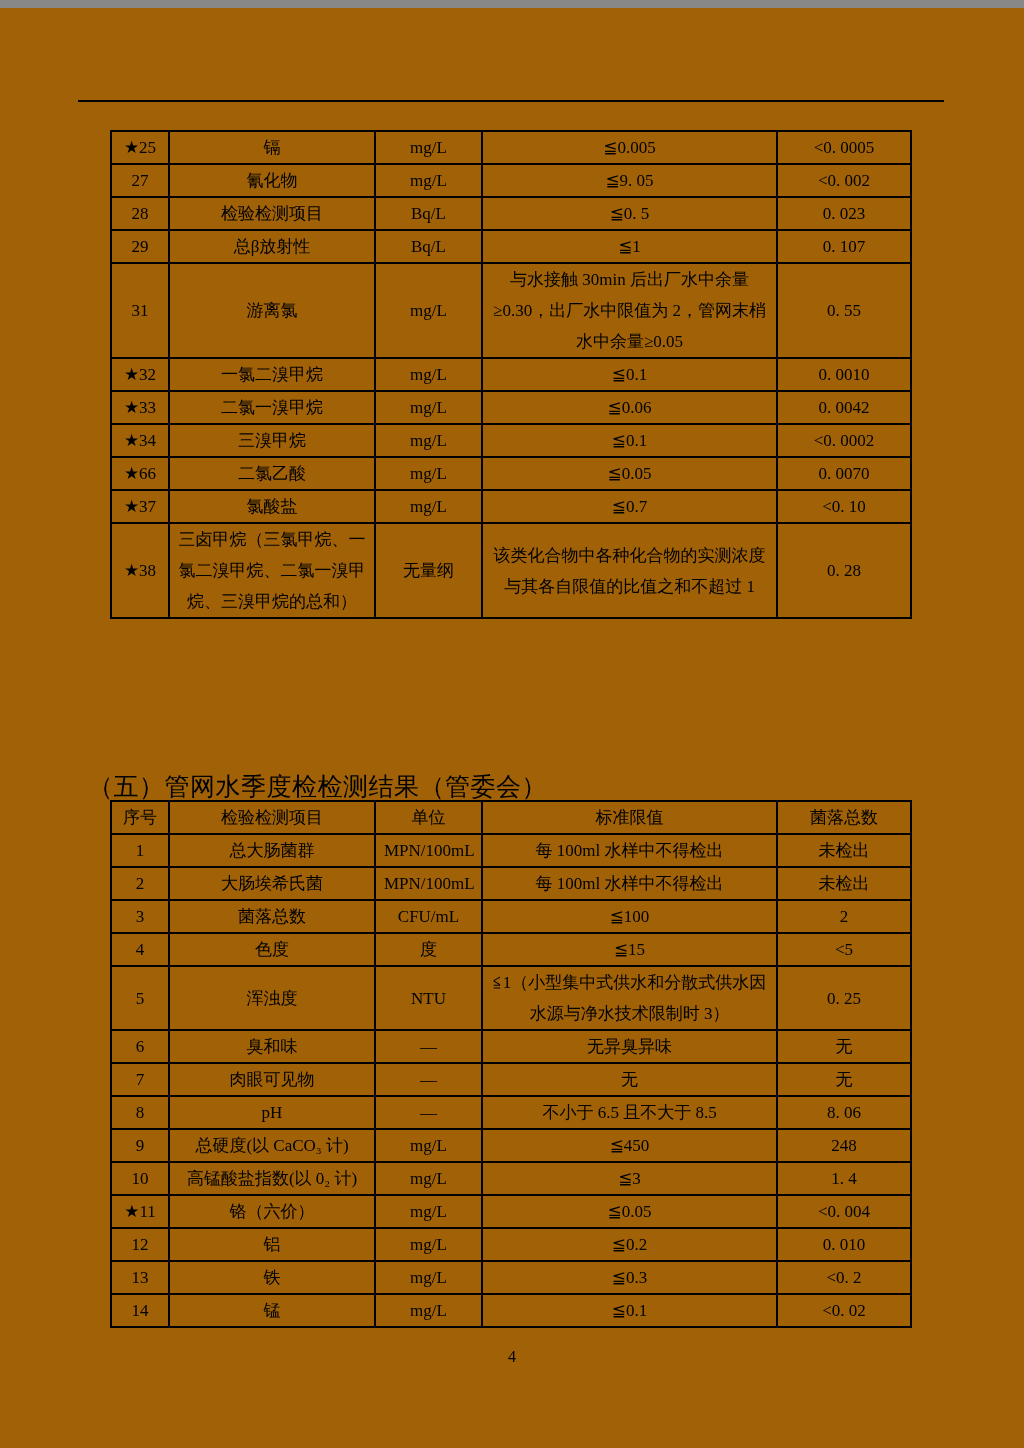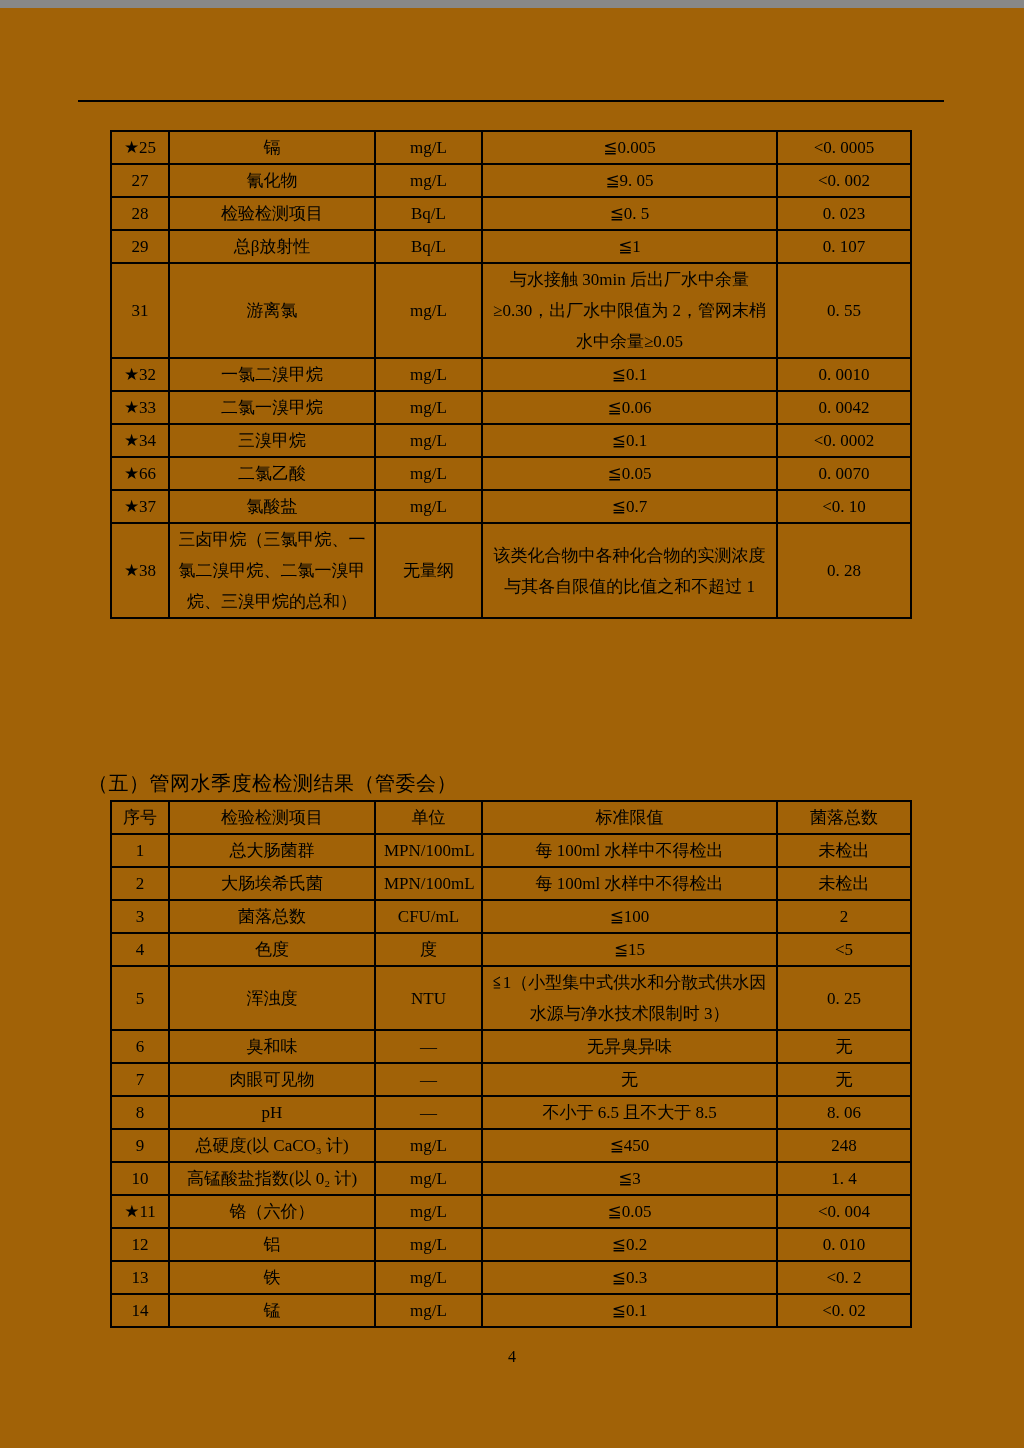--- a/index.html
+++ b/index.html
@@ -38,21 +38,21 @@
     font-weight: normal;
     line-height: 31px;
     padding: 0 8px;
   }
   
   .t1 tr:nth-child(14) td:nth-child(2) { padding: 18px 16px; }
   .section-heading {
     position: absolute;
     left: 88px;
     top: 762px;
-    font-size: 20px;
+    font-size: 25px;
     letter-spacing: 0.5px;
     white-space: nowrap;
   }
   .page-number {
     position: absolute;
     left: 0;
     top: 1340px;
     width: 100%;
     text-align: center;
     font-size: 16px;

